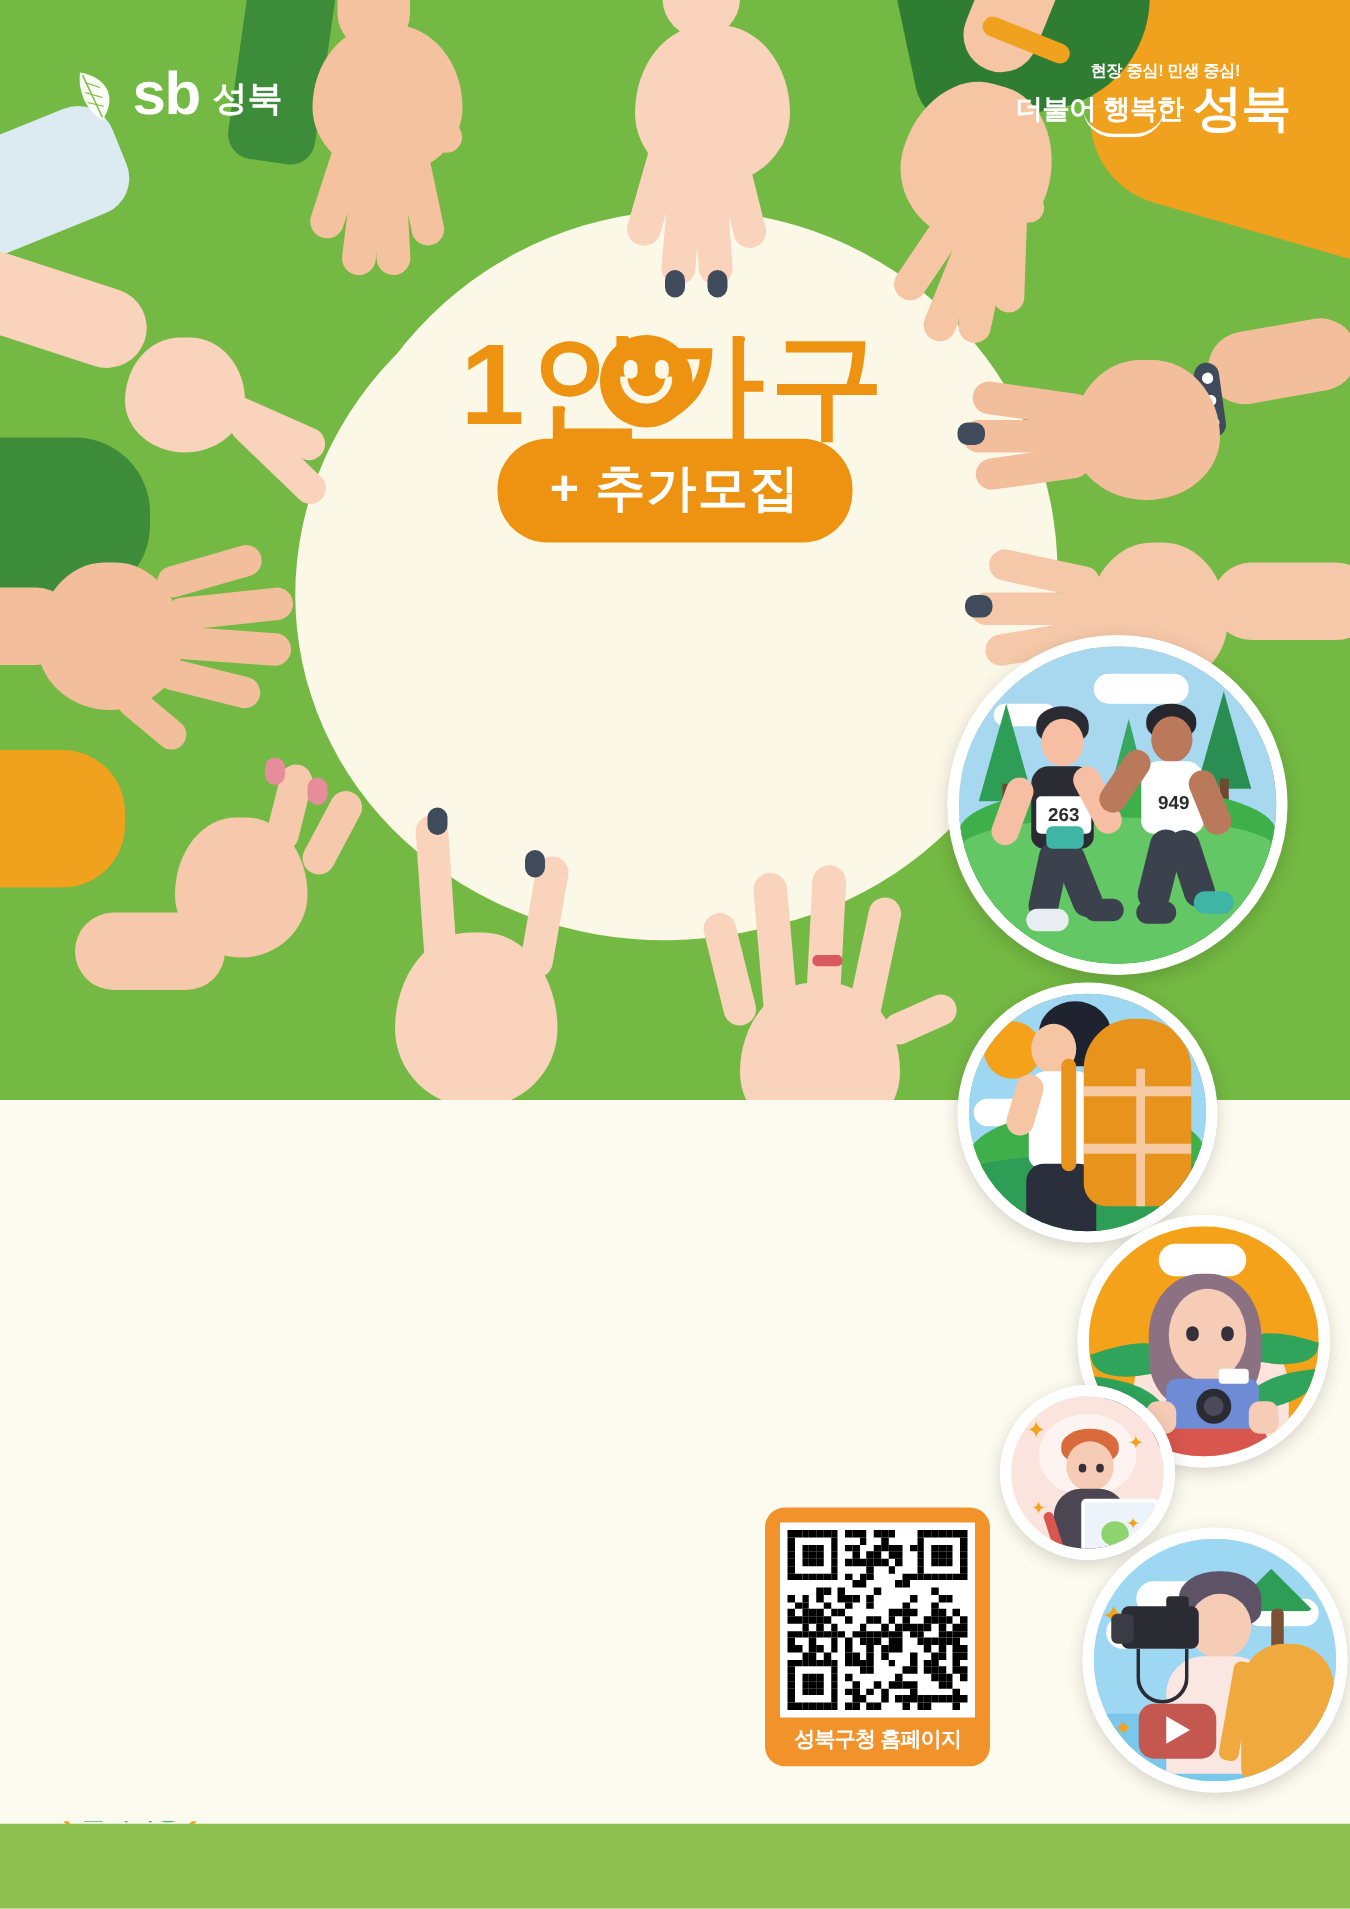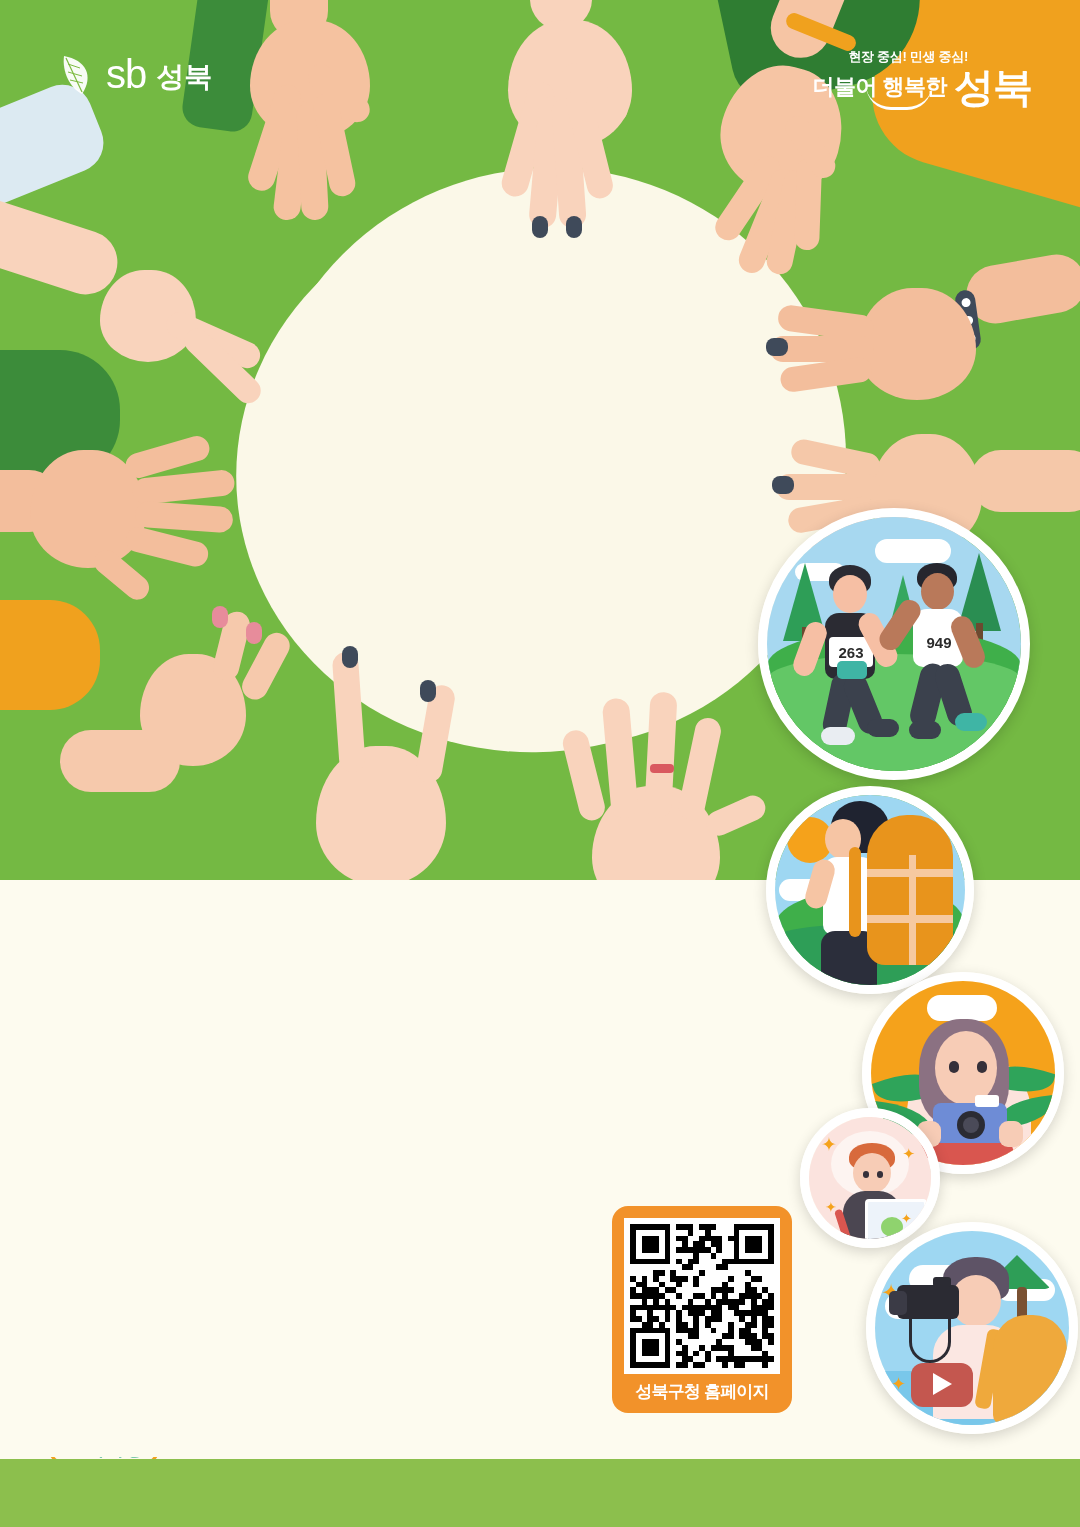--- a/index.html
+++ b/index.html
@@ -225,22 +225,22 @@
   .logo-left {
     position: absolute;
     left: 60px; top: 52px;
     z-index: 12;
     display: flex;
     align-items: center;
     gap: 6px;
   }
   .logo-left .mark { width: 40px; height: 44px; }
   .logo-left .sb {
-    font-size: 40px;
-    font-weight: 400;
+    font-size: 48px;
+    font-weight: 700;
     color: #FFFFFF;
     letter-spacing: -1px;
     line-height: 1;
   }
   .logo-left .kor {
     font-size: 28px;
     font-weight: 700;
     color: #FFFFFF;
     line-height: 1;
     margin-left: 4px;
@@ -252,21 +252,21 @@
     right: 48px; top: 48px;
     z-index: 12;
     text-align: right;
     color: #FFFFFF;
   }
   .logo-right .slogan-top {
     font-size: 13px;
     font-weight: 700;
     letter-spacing: -0.3px;
     margin-bottom: 2px;
-    margin-right: 64px;
+    margin-right: 40px;
   }
   .logo-right .slogan-row {
     display: flex;
     align-items: flex-end;
     gap: 7px;
   }
   .logo-right .slogan-main {
     font-size: 22px;
     font-weight: 700;
     letter-spacing: -0.5px;
@@ -591,20 +591,31 @@
       <div class="palm" style="left:24px; top:110px; width:128px; height:130px; background:#F9D3BC;"></div>
       <div class="finger" style="left:14px; top:52px; width:26px; height:92px; background:#F9D3BC; transform:rotate(-14deg);"></div>
       <div class="finger" style="left:44px; top:22px; width:27px; height:120px; background:#F9D3BC; transform:rotate(-5deg);"></div>
       <div class="finger" style="left:76px; top:16px; width:27px; height:126px; background:#F9D3BC; transform:rotate(3deg);"></div>
       <div class="cuff" style="left:82px; top:88px; width:24px; height:9px; background:#D9595F; border-radius:4px;"></div>
       <div class="finger" style="left:108px; top:40px; width:26px; height:104px; background:#F9D3BC; transform:rotate(12deg);"></div>
       <div class="finger" style="left:142px; top:126px; width:62px; height:25px; background:#F9D3BC; transform:rotate(-24deg);"></div>
     </div>
 
     <div class="title-block">
+      <div class="title-sub">
+        <span>1인가구</span>
+        <span class="smiley">
+          <span class="eye l"></span>
+            <span class="eye r"></span>
+            <span class="mouth"></span>
+        </span>
+      </div>
+      <div>
+        <span class="pill-orange">+ 추가모집</span>
+      </div>
     </div>
 
     <div class="logo-left">
       <svg class="mark" viewBox="0 0 40 44">
         <path d="M4 4 C26 8, 34 24, 22 42 C10 36, 2 20, 4 4 Z" fill="#FFFFFF" opacity="0.95"></path>
         <path d="M6 6 L22 40" stroke="#7CBB3F" stroke-width="1.2" fill="none"></path>
         <path d="M8 12 L20 16 M8 20 L22 24 M10 28 L23 31" stroke="#7CBB3F" stroke-width="1" fill="none"></path>
       </svg>
       <span class="sb">sb</span>
       <span class="kor">성북</span>

